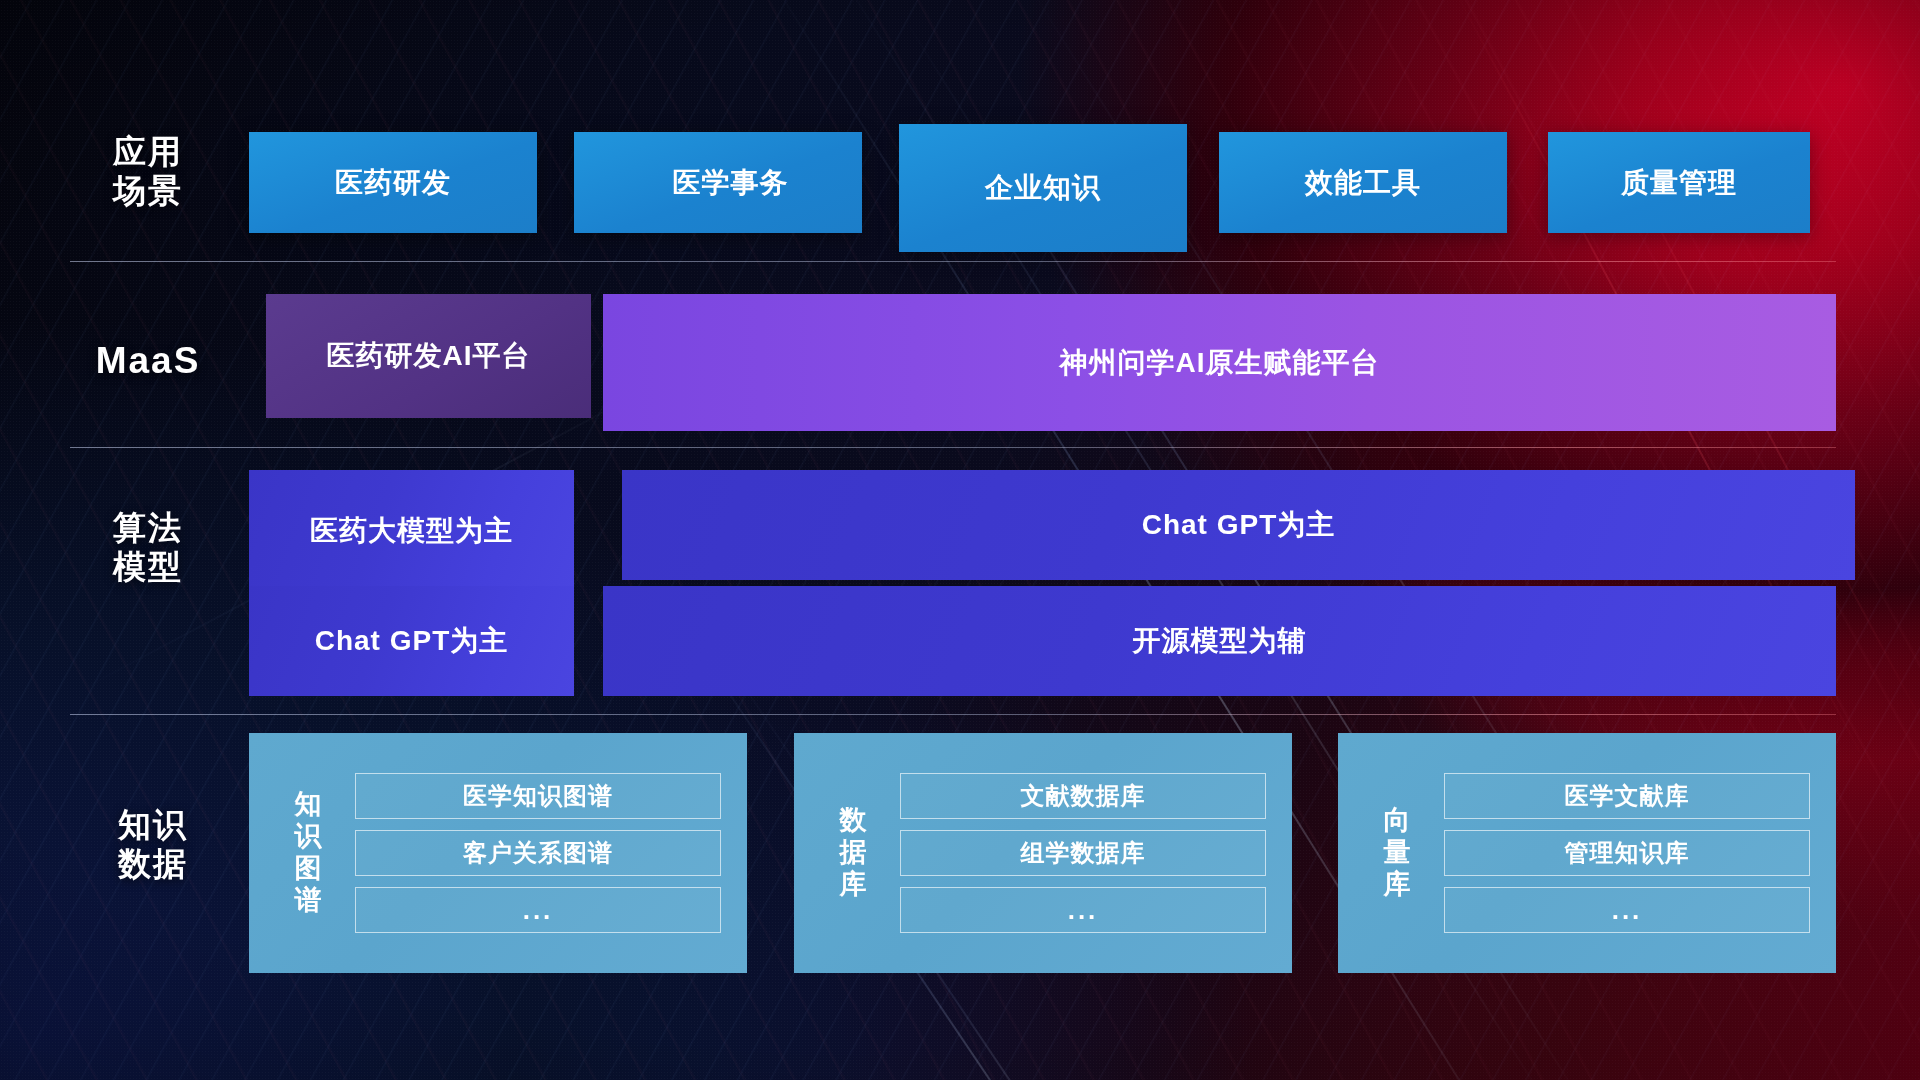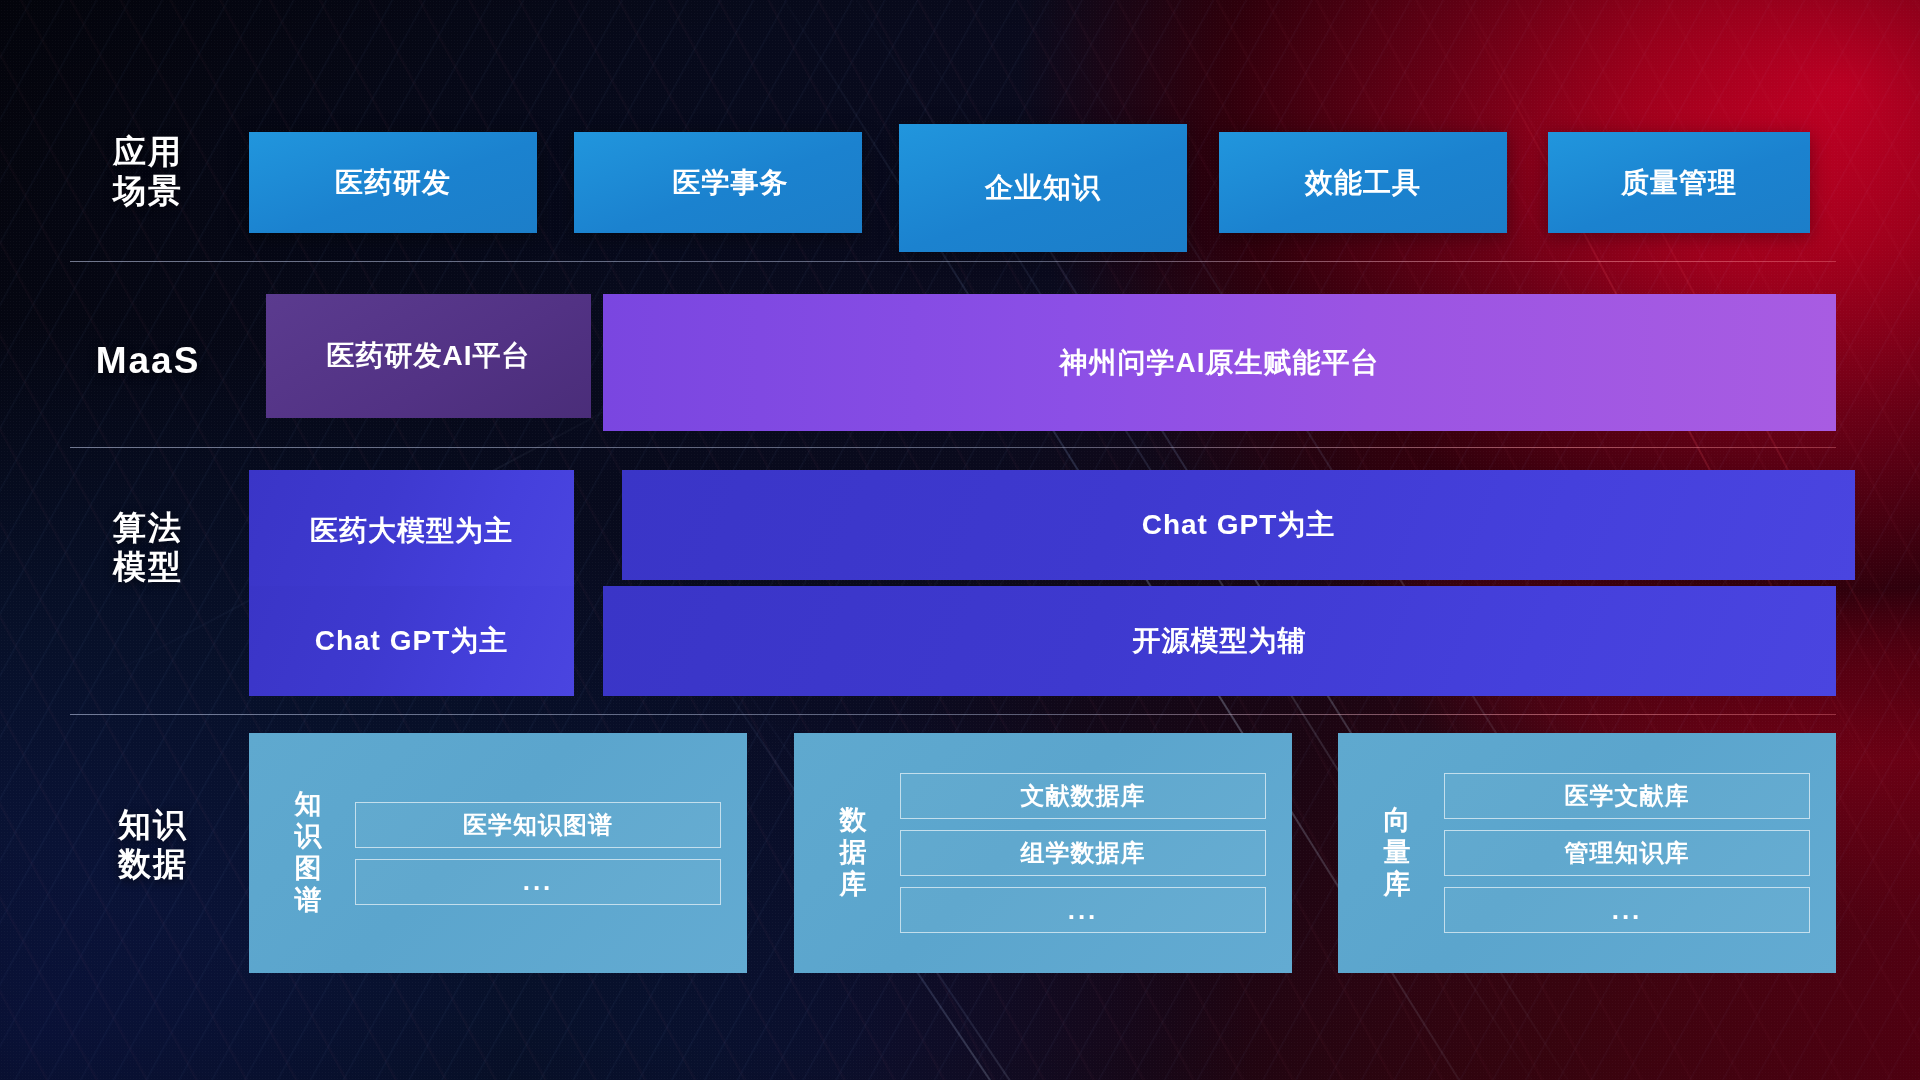--- a/index.html
+++ b/index.html
@@ -244,20 +244,21 @@
 
   <div class="kd-group" style="left:249px; top:733px; width:498px; height:240px;">
     <div class="kd-title">
       <div>知</div>
       <div>识</div>
       <div>图</div>
       <div>谱</div>
     </div>
     <div class="kd-items">
       <div class="kd-item">医学知识图谱</div>
+      <div class="kd-item">客户关系图谱</div>
       <div class="kd-item ellipsis">...</div>
     </div>
   </div>
 
   <div class="kd-group" style="left:794px; top:733px; width:498px; height:240px;">
     <div class="kd-title">
       <div>数</div>
       <div>据</div>
       <div>库</div>
     </div>

